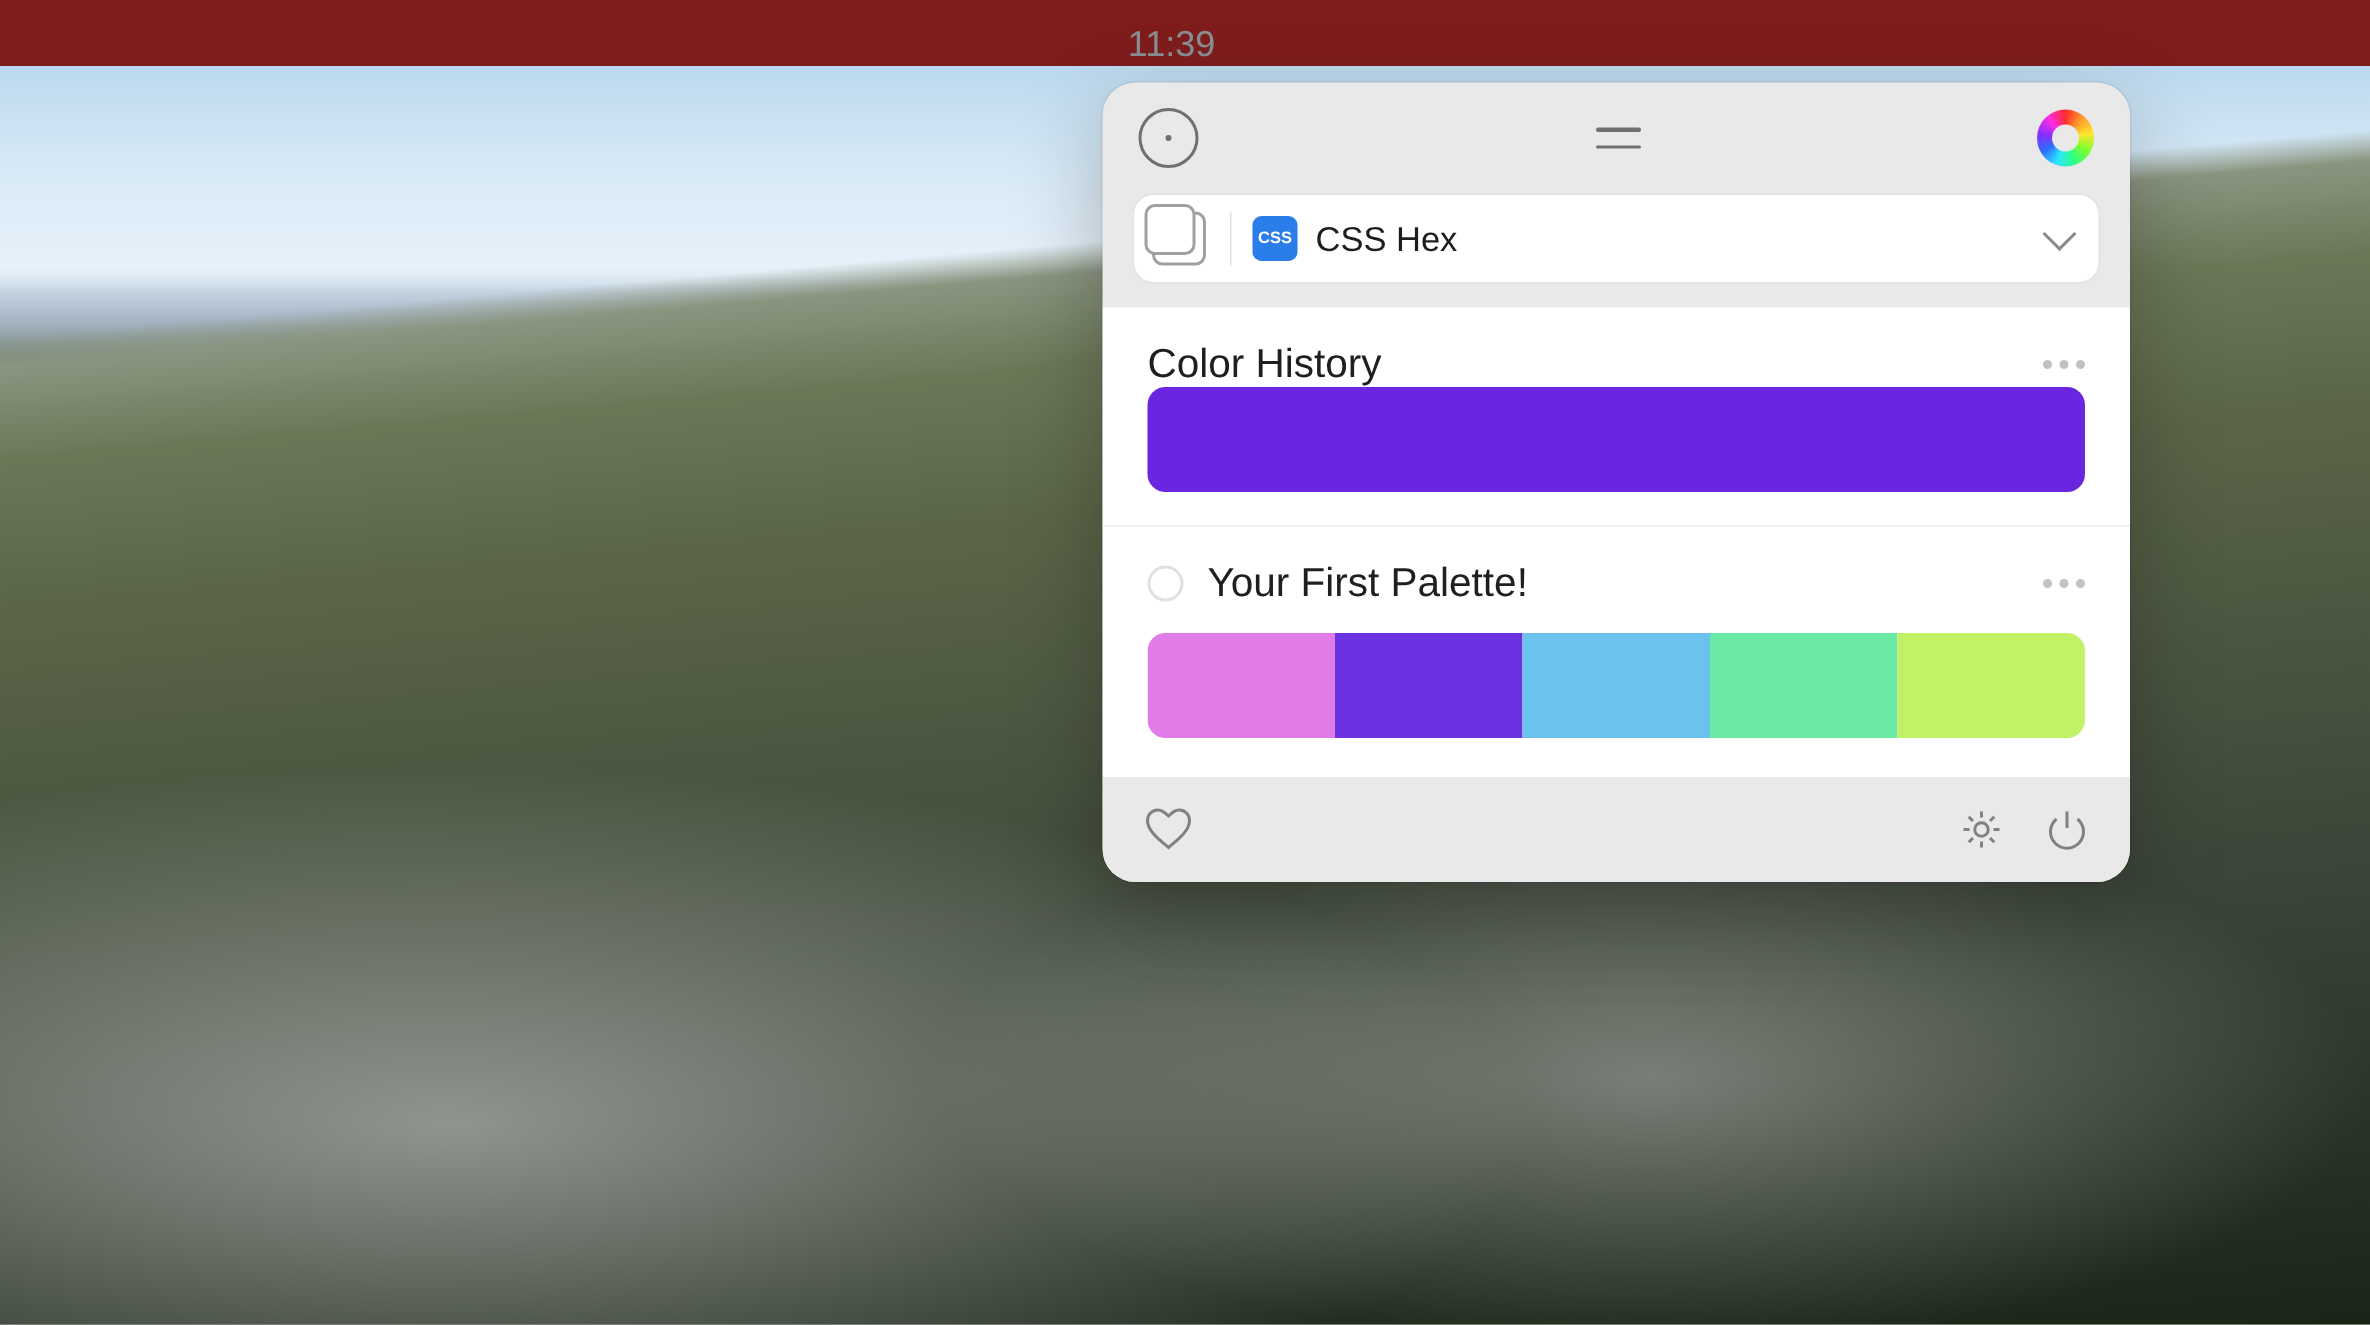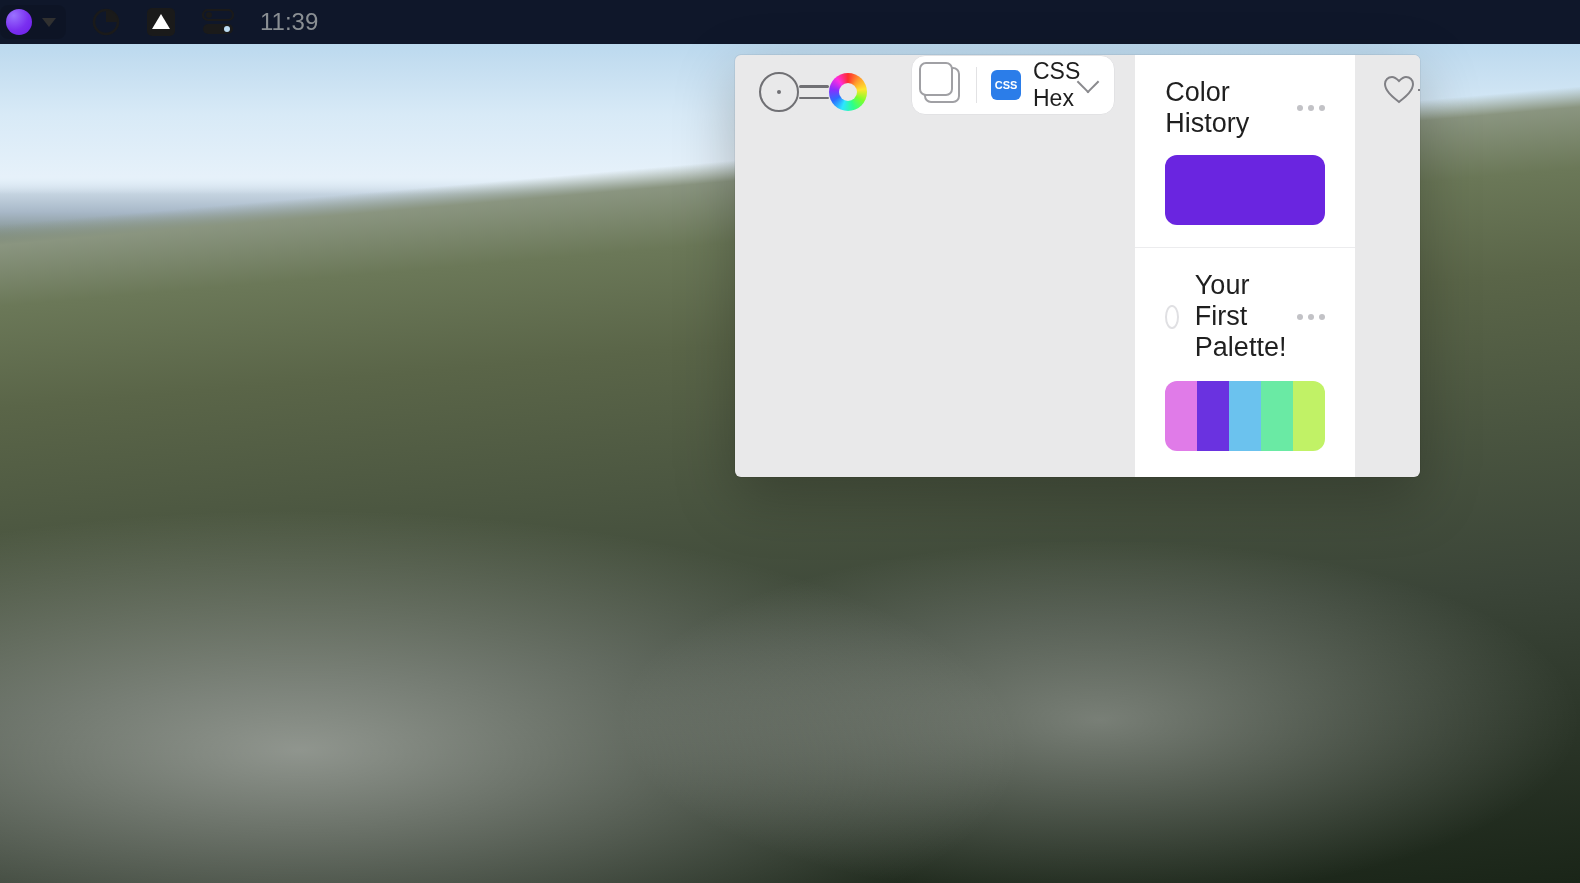--- a/index.html
+++ b/index.html
@@ -23,25 +23,27 @@
     linear-gradient(180deg, #a8cfeb 0%, #c3ddf0 7%, #d8eaf7 13%, #e6f1fa 20%, transparent 22%);
 }
 
 
 .menubar {
   position: absolute;
   top: 0;
   left: 0;
   right: 0;
   height: 44px;
-  background: #0f172a;
-  display: flex;
+  background: #7f1d1d;
+  display: flex;
+  justify-content: flex-end;
   align-items: center;
   padding-right: 18px;
   gap: 26px;
+  flex-direction: column;
 }
 .menubar-item { display: flex; align-items: center; justify-content: center; height: 44px; }
 .menubar-pill {
   display: flex;
   align-items: center;
   gap: 10px;
   background: rgba(0,0,0,0.10);
   border-radius: 8px;
   padding: 4px 10px 4px 6px;
 }
@@ -59,25 +61,25 @@
 }
 .menubar-time { color: #8a8f93; font-size: 24px; font-weight: 400; }
 
 
 .panel {
   position: absolute;
   top: 55px;
   left: 735px;
   width: 685px;
   background: #e9e9ea;
-  border-radius: 6px;
+  border-radius: 22px;
   box-shadow: 0 20px 60px rgba(0,0,0,0.25), 0 0 0 1px rgba(0,0,0,0.05);
   overflow: hidden;
   display: flex;
-  flex-direction: row;
+  flex-direction: column;
 }
 
 .panel-header {
   height: 74px;
   display: flex;
   align-items: center;
   justify-content: space-between;
   padding: 0 24px;
 }
 .eyedropper-circle {
@@ -129,21 +131,21 @@
   display: flex; align-items: center; justify-content: center;
   margin-right: 12px;
 }
 .format-label { font-size: 23px; color: #1e1e1e; flex: 1; }
 .chevron-down-line {
   width: 16px; height: 16px; border-right: 2.5px solid #8a8a8e; border-bottom: 2.5px solid #8a8a8e;
   transform: rotate(45deg); margin-top: -6px;
 }
 
 .panel-body { background: #ffffff; padding: 22px 30px 26px; }
-.section-header { display: flex; align-items: center; justify-content: space-between; margin-bottom: 16px; gap: 10px; }
+.section-header { display: flex; align-items: center; justify-content: space-between; margin-bottom: 0; gap: 10px; }
 .section-title { font-size: 27px; color: #1f1f1f; font-weight: 400; }
 .more-dots { display: flex; gap: 5px; }
 .more-dots span { width: 6px; height: 6px; background: #c2c2c6; border-radius: 50%; }
 
 .history-swatch { height: 70px; border-radius: 12px; }
 
 .divider { height: 1px; background: #ececee; margin: 22px -30px; }
 
 .palette-header { display: flex; align-items: center; justify-content: space-between; margin-bottom: 18px; }
 .palette-title-wrap { display: flex; align-items: center; gap: 16px; }

